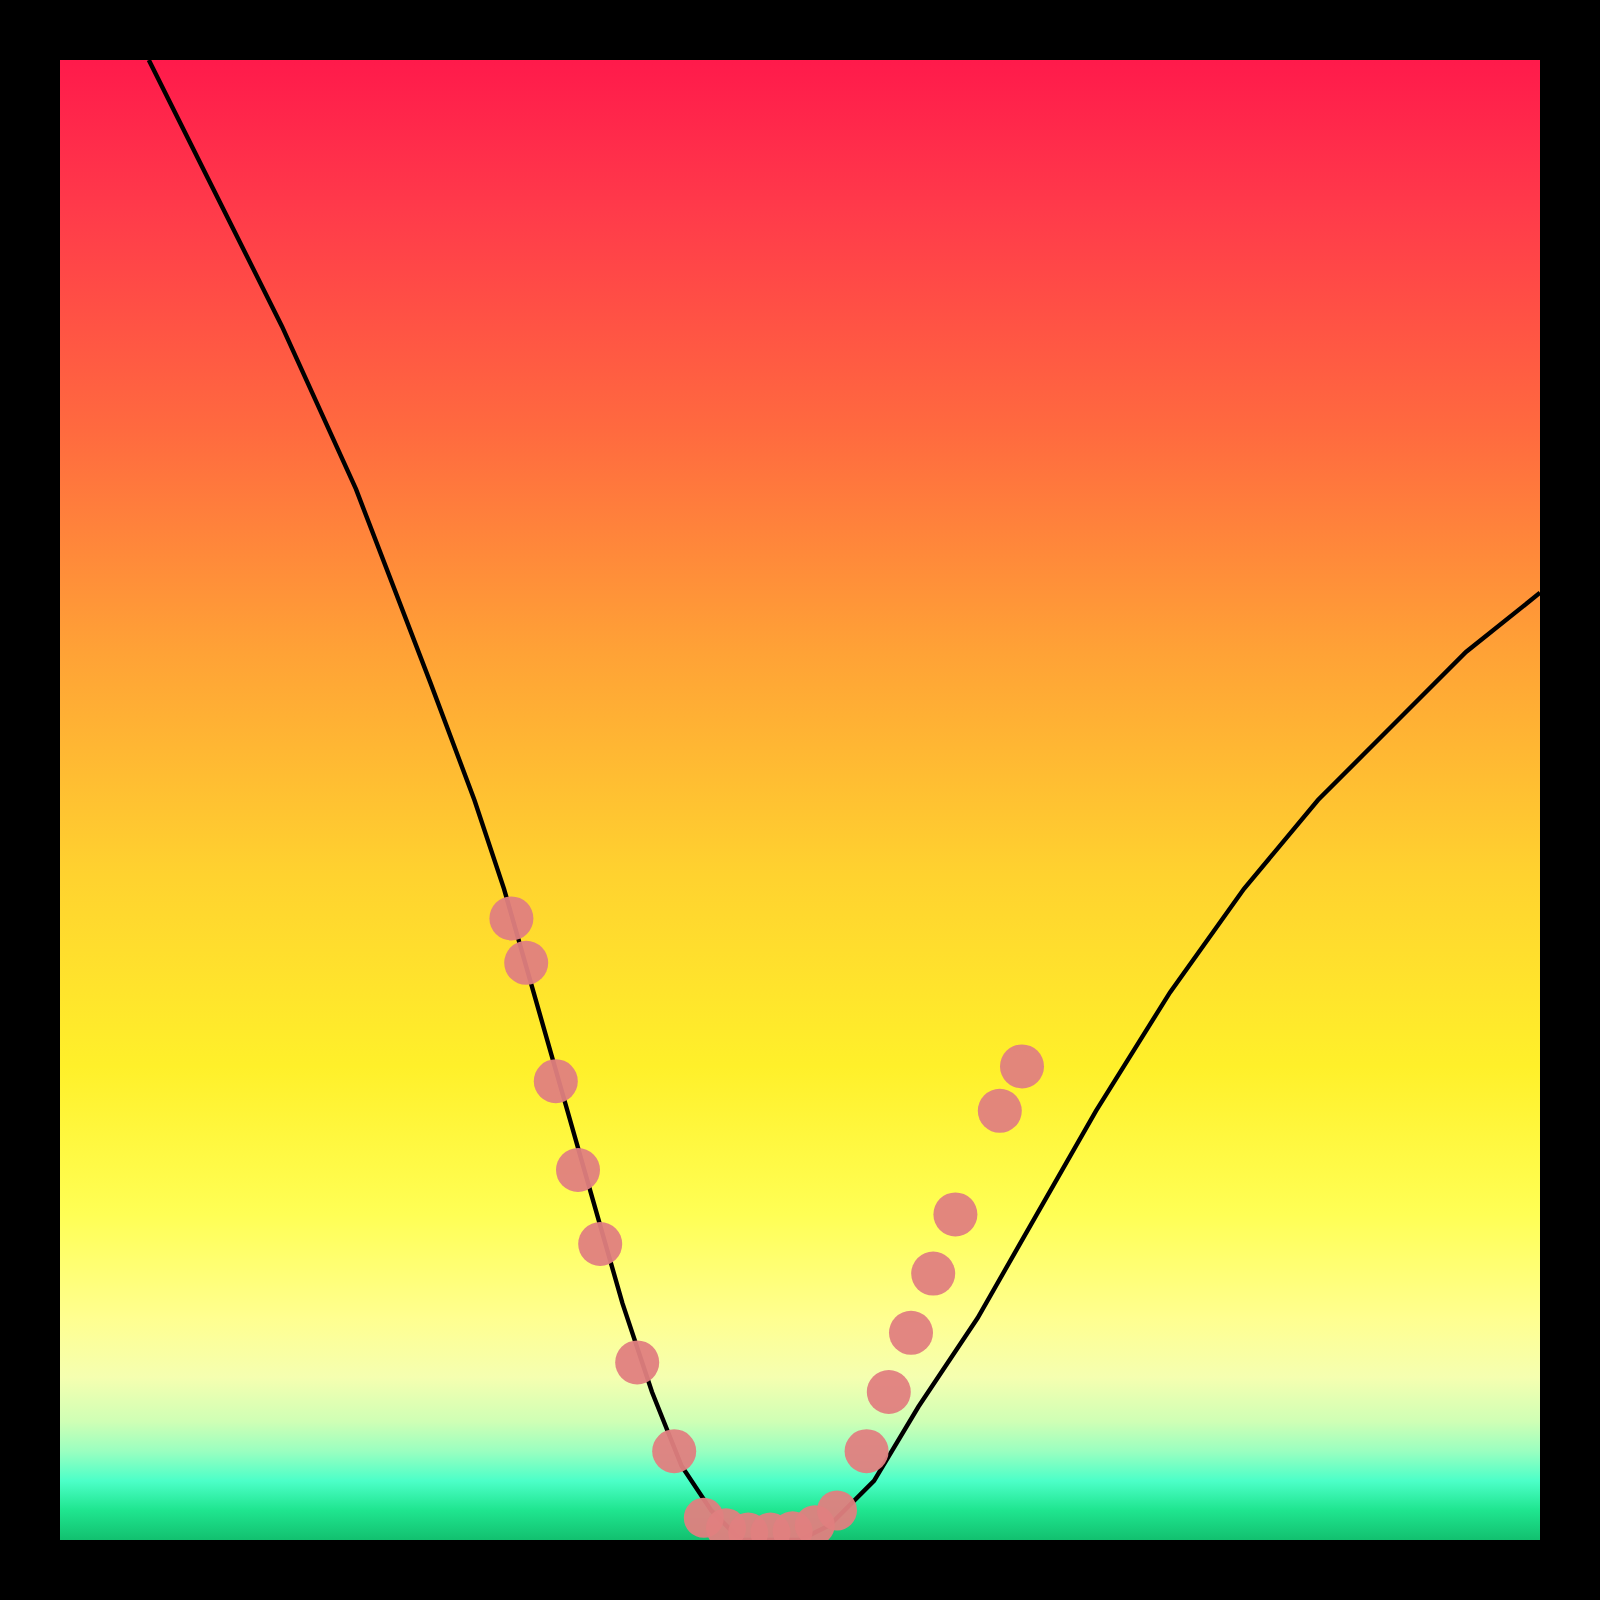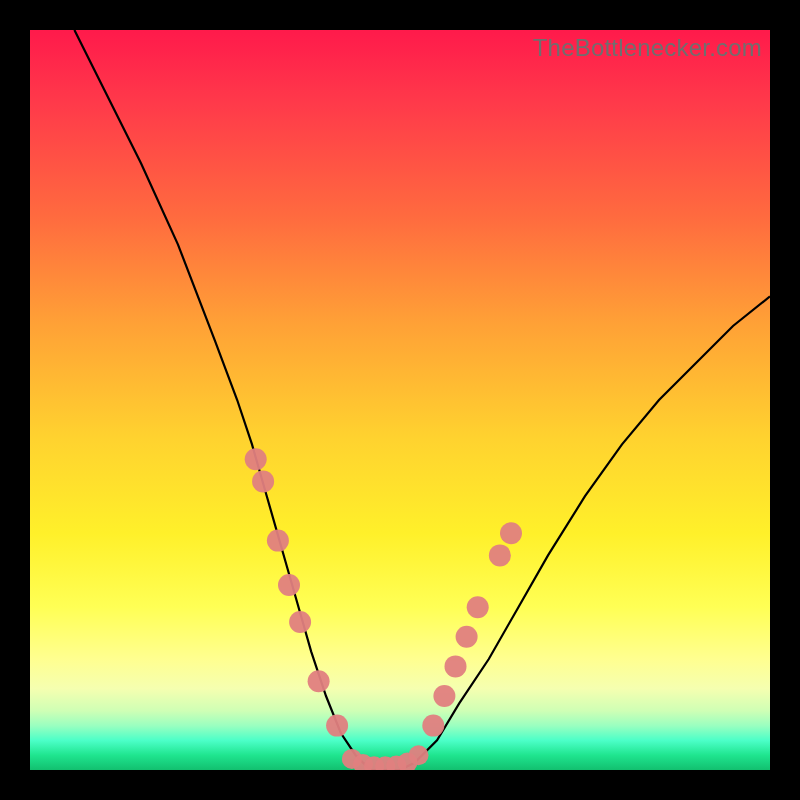--- a/index.html
+++ b/index.html
@@ -68,21 +68,20 @@
     stroke: #000;
     stroke-width: 2.2;
   }
 </style>
 </head>
 <body>
 
 <div class="frame">
   <div class="plot">
 
-    <div class="watermark">TheBottlenecker.com</div>
 
     <svg class="curve" viewBox="0 0 740 740" preserveAspectRatio="none">
       <path class="curve-path" d="M44.4 0.0 L74.0 59.2 L111.0 133.2 L148.0 214.6 L185.0 310.8 L207.2 370.0 L222.0 414.4 L236.8 466.2 L251.6 518.0 L266.4 569.8 L281.2 621.6 L296.0 666.0 L310.8 703.0 L325.6 725.2 L340.4 740.0 L355.2 740.0 L370.0 740.0 L384.8 732.6 L407.0 710.4 L429.2 673.4 L458.8 629.0 L488.4 577.2 L518.0 525.4 L555.0 466.2 L592.0 414.4 L629.0 370.0 L666.0 333.0 L703.0 296.0 L740.0 266.4"></path>
       <g>
           <circle cx="225.7" cy="429.2" r="11" class="dot"></circle>
           <circle cx="233.1" cy="451.4" r="11" class="dot"></circle>
           <circle cx="247.9" cy="510.6" r="11" class="dot"></circle>
           <circle cx="259.0" cy="555.0" r="11" class="dot"></circle>
           <circle cx="270.1" cy="592.0" r="11" class="dot"></circle>
           <circle cx="288.6" cy="651.2" r="11" class="dot"></circle>

